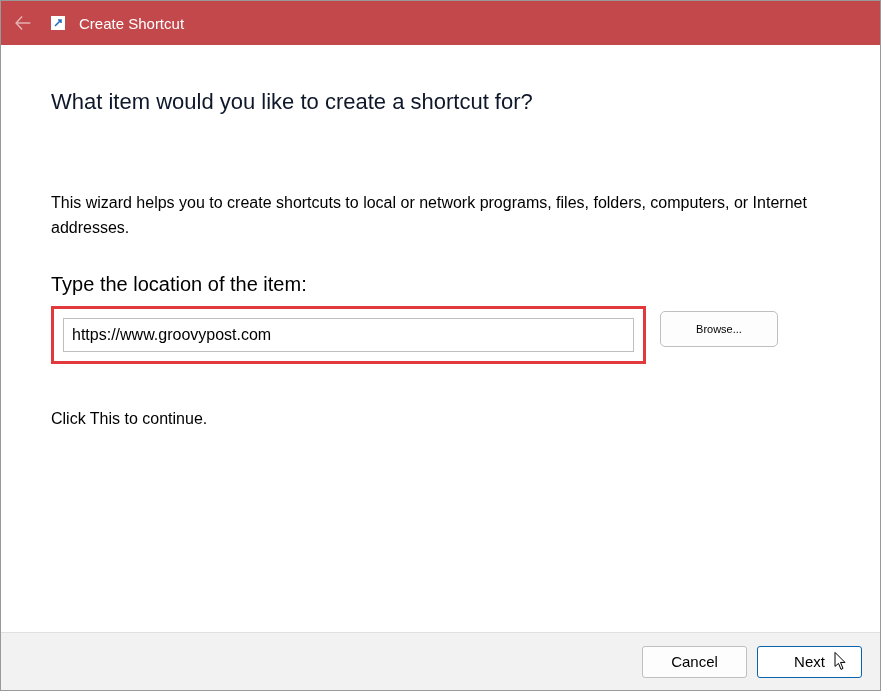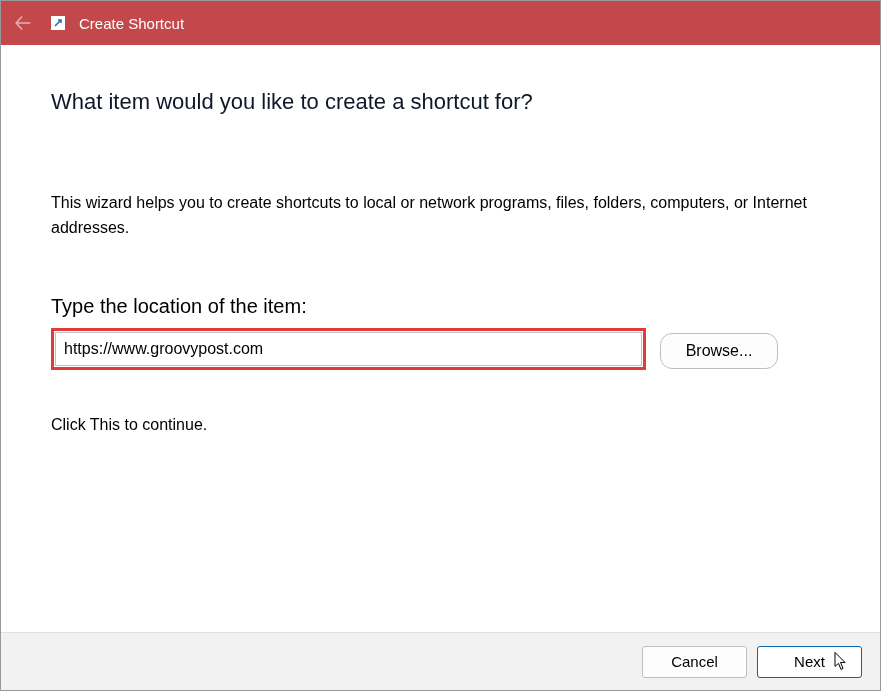--- a/index.html
+++ b/index.html
@@ -50,59 +50,59 @@
     .heading {
       color: #0f172a;
       font-size: 22px;
       font-weight: 400;
       margin-bottom: 76px;
     }
     .desc {
       color: #000;
       font-size: 16px;
       line-height: 1.55;
-      margin-bottom: 54px;
+      margin-bottom: 32px;
       max-width: 790px;
     }
     .field-label {
       color: #000;
       font-size: 20px;
       margin-bottom: 10px;
     }
     .input-row {
       display: flex;
       align-items: flex-start;
       gap: 14px;
       margin-bottom: 46px;
     }
     .input-highlight {
       border: 3px solid #e2393d;
-      padding: 1px;
+      padding: 9px;
       flex: 0 0 auto;
       width: 595px;
     }
     .location-input {
       width: 100%;
       height: 34px;
       border: 1px solid #bfbfbf;
       padding: 0 8px;
       font-size: 16px;
       font-family: inherit;
       outline: none;
       color: #000;
     }
     .browse-btn {
       width: 118px;
       height: 36px;
       border: 1px solid #bfbfbf;
       background: #fdfdfd;
-      font-size: 16px;
+      font-size: 11px;
       font-family: inherit;
       cursor: pointer;
-      border-radius: 12px;
+      border-radius: 5px;
       margin-top: 5px;
     }
     .continue-text {
       color: #000;
       font-size: 16px;
     }
     .footer {
       position: absolute;
       bottom: 0;
       left: 0;

